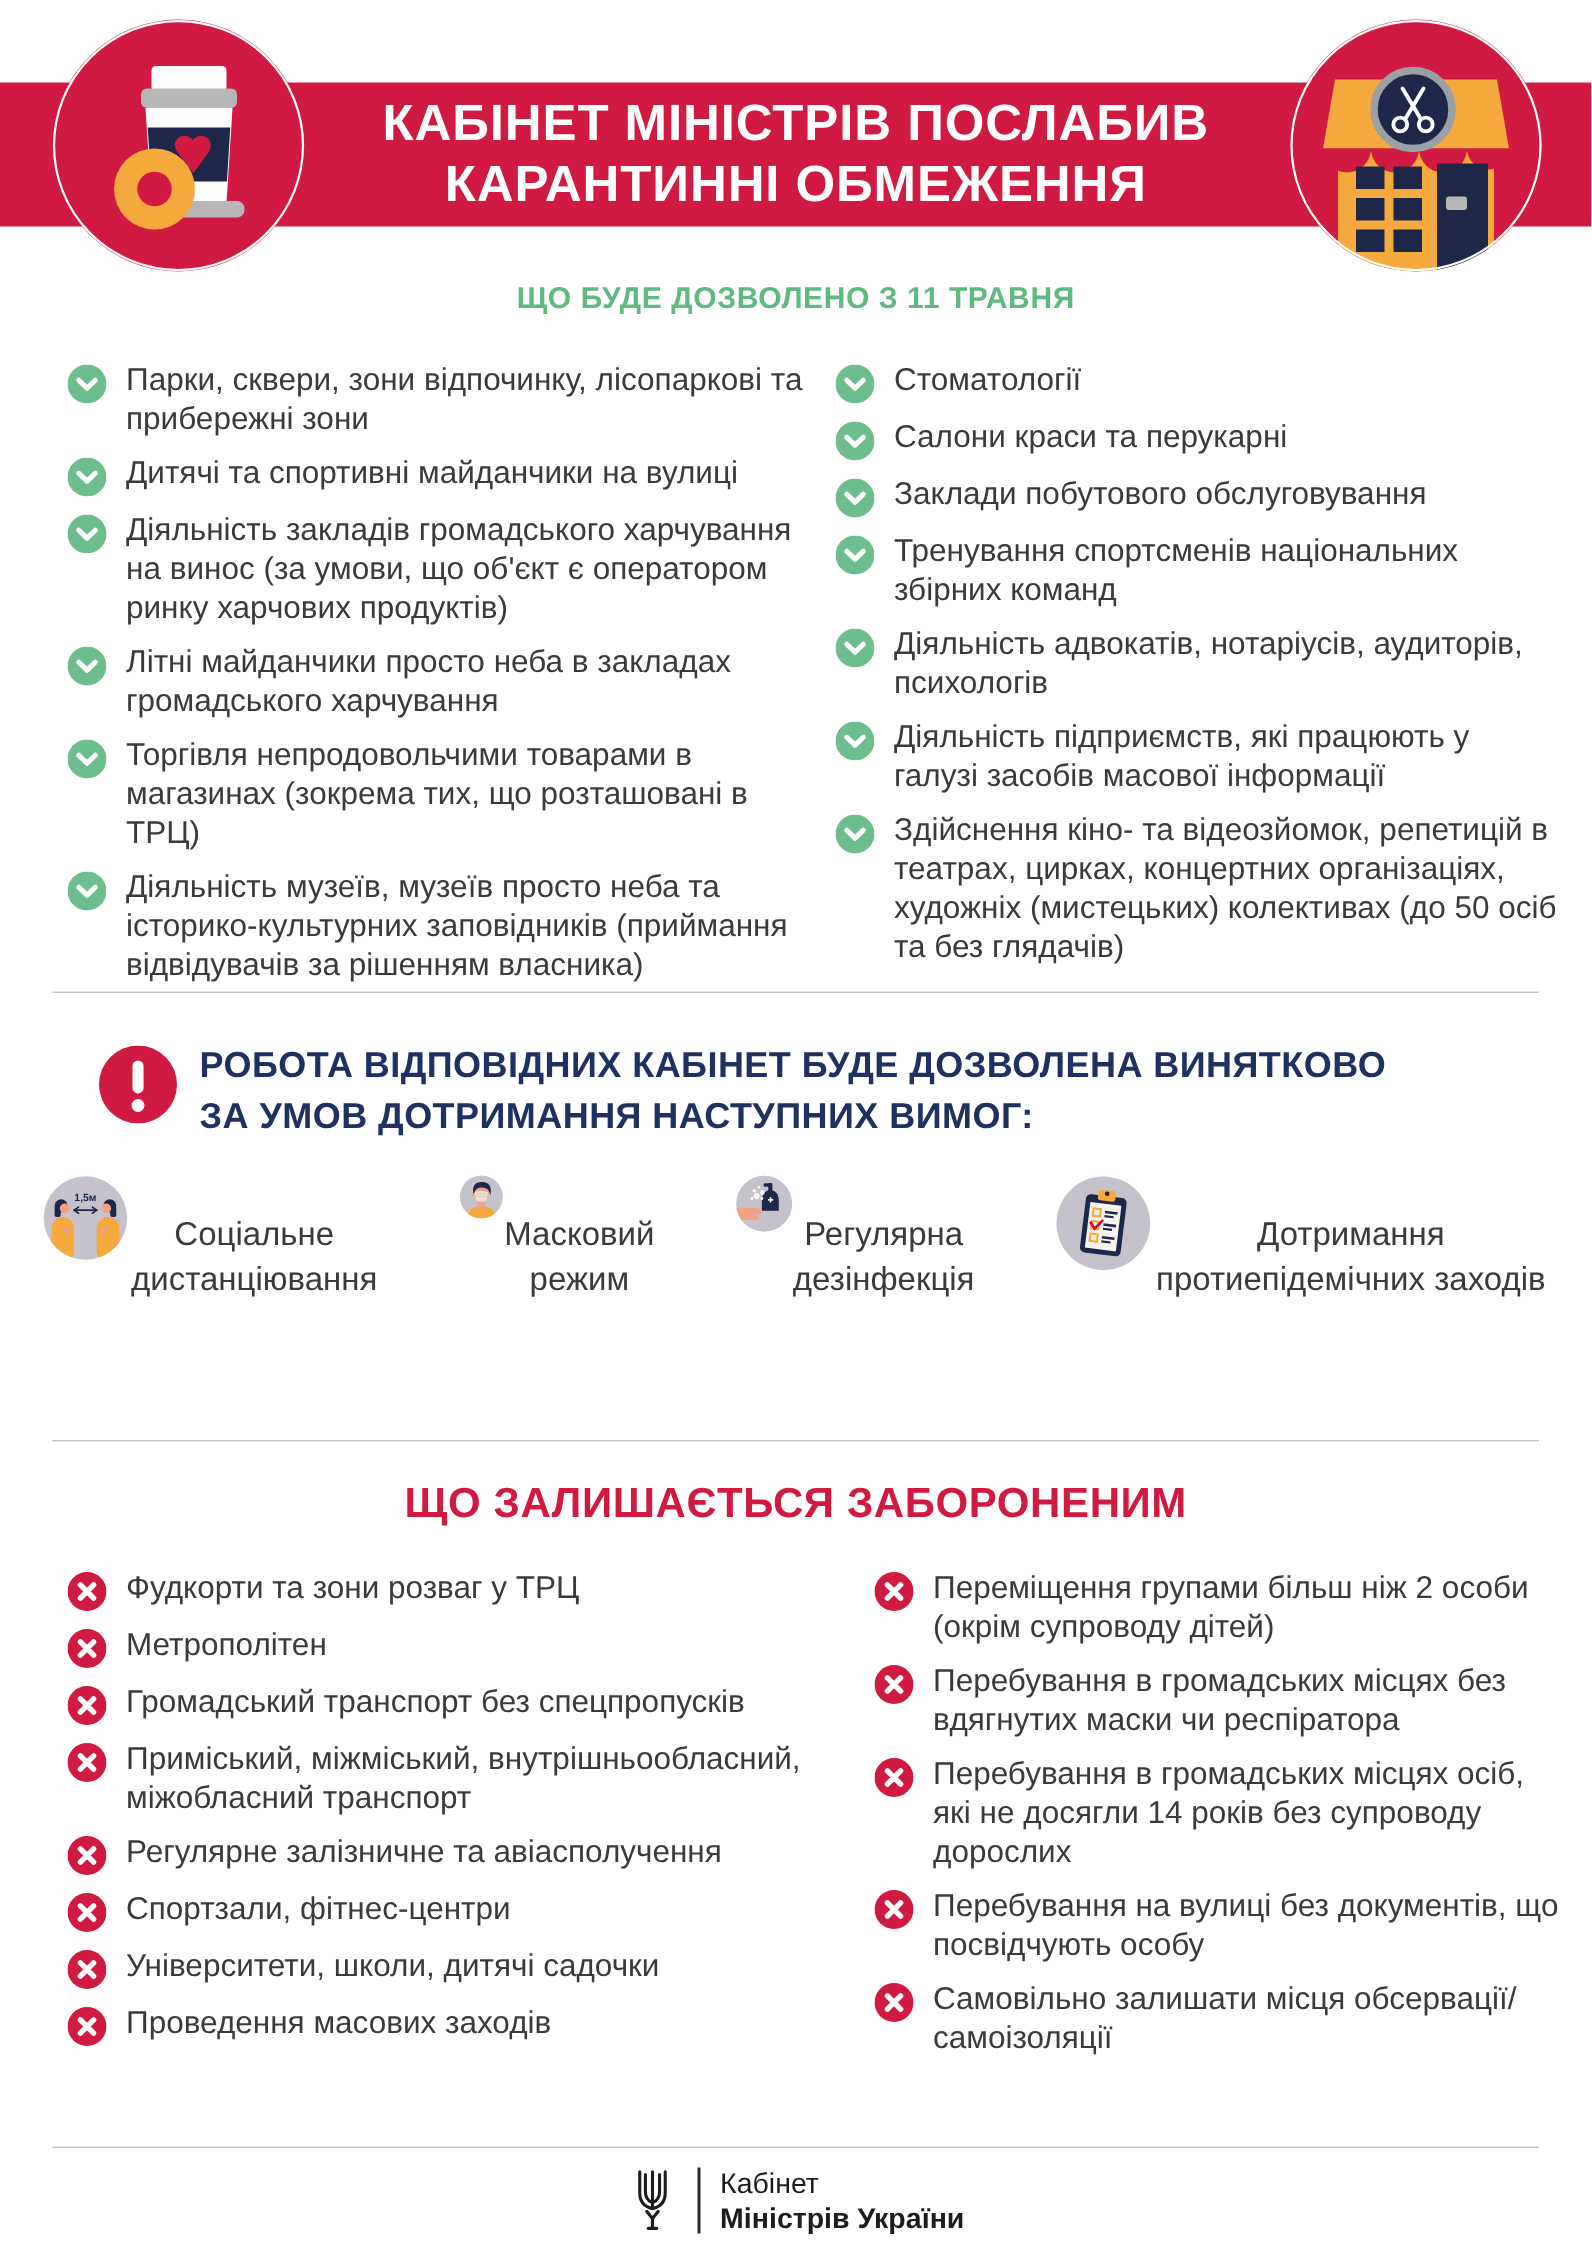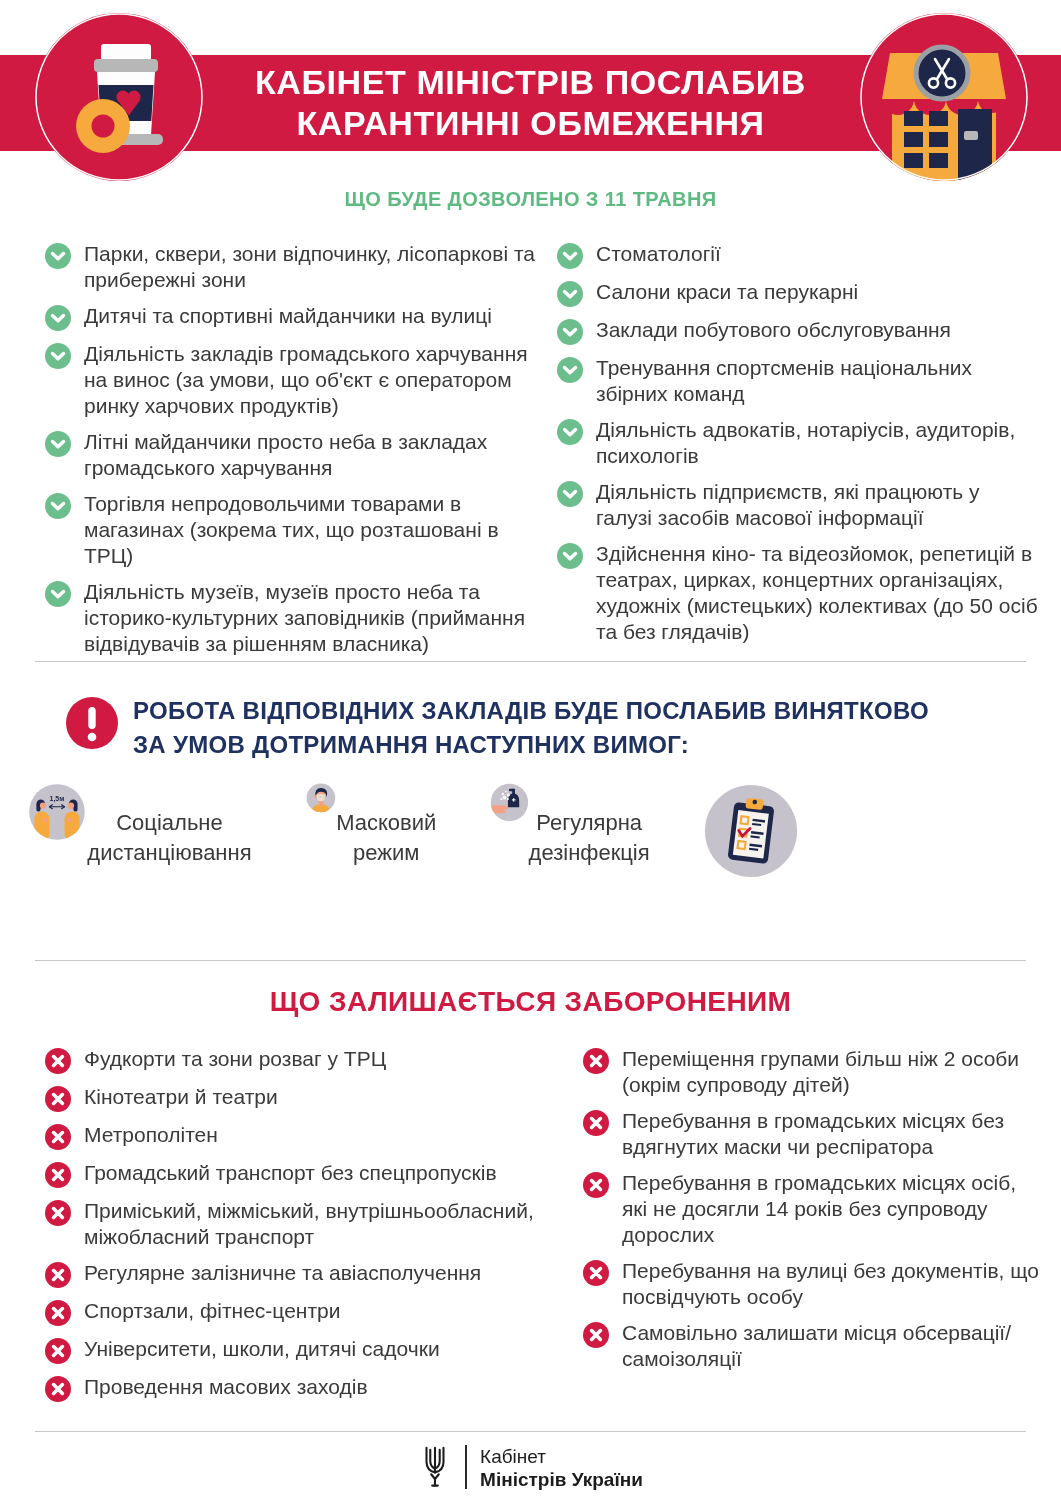--- a/index.html
+++ b/index.html
@@ -270,21 +270,21 @@
 
 <div id="alert">
   <span class="excl">
     <svg viewBox="0 0 52 52">
       <circle cx="26" cy="26" r="26" class="fill-crimson"></circle>
       <rect x="22.3" y="10" width="7.4" height="22" rx="3.7" fill="#fff"></rect>
       <circle cx="26" cy="40" r="4.3" fill="#fff"></circle>
     </svg>
   </span>
   <div>
-    <div class="alert-heading">РОБОТА ВІДПОВІДНИХ ЗАКЛАДІВ БУДЕ ПОСЛАБИВ ВИНЯТКОВО</div>
+    <div class="alert-heading">РОБОТА ВІДПОВІДНИХ КАБІНЕТ БУДЕ ДОЗВОЛЕНА ВИНЯТКОВО</div>
     <div class="alert-heading">ЗА УМОВ ДОТРИМАННЯ НАСТУПНИХ ВИМОГ:</div>
   </div>
 </div>
 
 <div id="reqs">
 
   <div class="req req-1">
     <span class="req-circle">
       <svg viewBox="0 0 100 100">
         <defs>
@@ -400,49 +400,41 @@
                 <rect x="50" y="41.5" width="9.5" height="2.2"></rect>
               <rect x="50" y="50" width="13" height="2.6"></rect>
                 <rect x="50" y="54.5" width="9.5" height="2.2"></rect>
               <rect x="50" y="63" width="13" height="2.6"></rect>
                 <rect x="50" y="67.5" width="9.5" height="2.2"></rect>
             </g>
           </g>
         </g>
       </svg>
     </span>
+    <div class="req-label">Дотримання протиепідемічних заходів</div>
   </div>
 </div>
 
 <div class="divider" id="div2"></div>
 
 <div class="sec-heading" id="prohibited-heading">ЩО ЗАЛИШАЄТЬСЯ ЗАБОРОНЕНИМ</div>
 
 <div class="list" id="prohibited-list">
   <div class="col">
 
       <div class="item">
         <span class="ic">
           <svg viewBox="0 0 26 26" width="26" height="26">
             <circle class="fill-crimson" cx="13" cy="13" r="13"></circle>
             <path d="M8.6 8.6 L17.4 17.4 M17.4 8.6 L8.6 17.4" stroke="#fff" stroke-width="3.6" stroke-linecap="round"></path>
           </svg>
         </span>
         <span class="txt">Фудкорти та зони розваг у ТРЦ</span>
       </div>
 
-      <div class="item">
-        <span class="ic">
-          <svg viewBox="0 0 26 26" width="26" height="26">
-            <circle class="fill-crimson" cx="13" cy="13" r="13"></circle>
-            <path d="M8.6 8.6 L17.4 17.4 M17.4 8.6 L8.6 17.4" stroke="#fff" stroke-width="3.6" stroke-linecap="round"></path>
-          </svg>
-        </span>
-        <span class="txt">Кінотеатри й театри</span>
-      </div>
 
       <div class="item">
         <span class="ic">
           <svg viewBox="0 0 26 26" width="26" height="26">
             <circle class="fill-crimson" cx="13" cy="13" r="13"></circle>
             <path d="M8.6 8.6 L17.4 17.4 M17.4 8.6 L8.6 17.4" stroke="#fff" stroke-width="3.6" stroke-linecap="round"></path>
           </svg>
         </span>
         <span class="txt">Метрополітен</span>
       </div>

